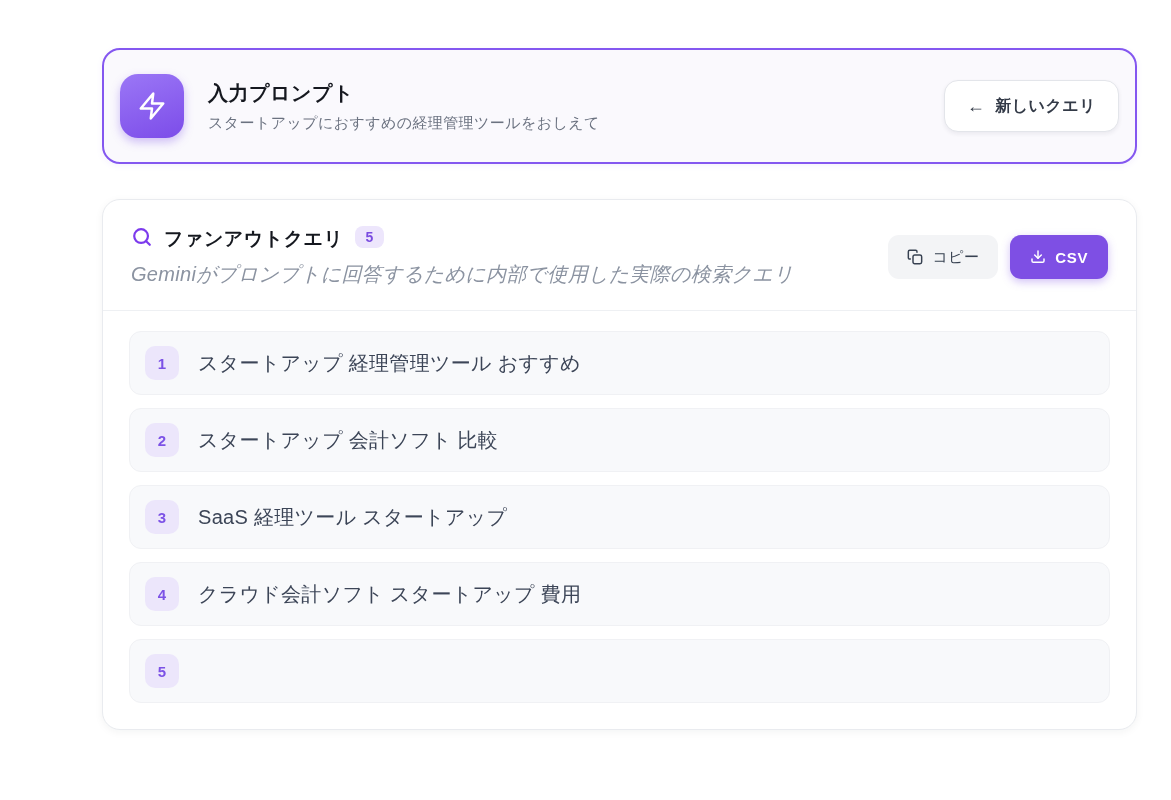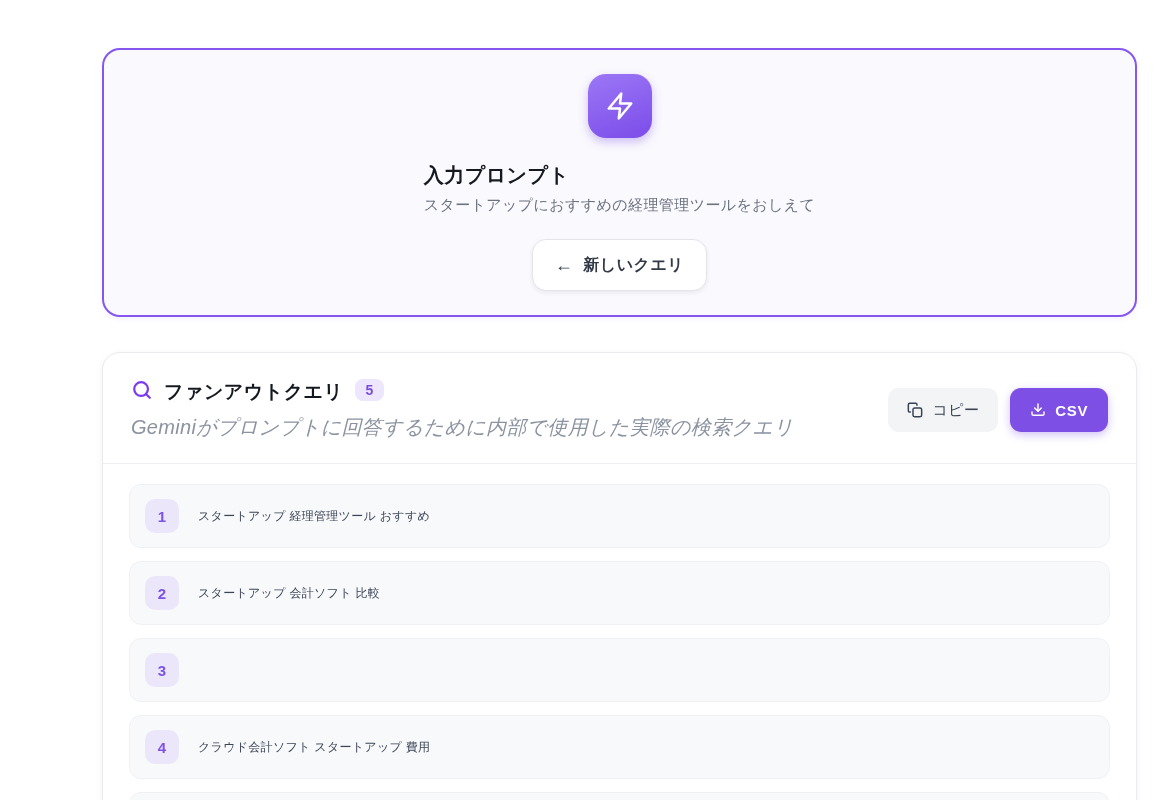--- a/index.html
+++ b/index.html
@@ -12,26 +12,25 @@
   .container {
     width: 1035px;
     margin: 48px 0 0 102px;
   }
 
   
   .prompt-card {
     border: 2px solid #8457f0;
     background: #faf9fd;
     border-radius: 18px;
-    padding: 24px 28px;
+    padding: 24px 16px;
     display: flex;
     align-items: center;
     gap: 24px;
     box-shadow: 0 2px 6px rgba(130, 90, 240, 0.08);
-    flex-direction: column;
   }
   .bolt-tile {
     width: 64px; height: 64px;
     flex: 0 0 64px;
     border-radius: 18px;
     background: linear-gradient(160deg, #9b77f6 0%, #7c4ce9 100%);
     display: flex; align-items: center; justify-content: center;
     box-shadow: 0 4px 10px rgba(124, 76, 233, 0.35);
   }
   .prompt-texts { flex: 1 1 auto; min-width: 0; }
@@ -136,21 +135,21 @@
   }
   .query-num {
     width: 34px; height: 34px; flex: 0 0 34px;
     border-radius: 10px;
     background: #ece6fb;
     color: #7c52e6;
     font-size: 15px; font-weight: bold;
     display: flex; align-items: center; justify-content: center;
   }
   .query-text {
-    font-size: 12px; color: #3c4557;
+    font-size: 20px; color: #3c4557;
     letter-spacing: 0.3px;
   }
   svg { display: block; }
 </style>
 </head>
 <body>
 
 <div class="container">
 
   <section class="prompt-card">
@@ -211,20 +210,21 @@
       <div class="query-item">
         <span class="query-num">1</span>
         <span class="query-text">スタートアップ 経理管理ツール おすすめ</span>
       </div>
       <div class="query-item">
         <span class="query-num">2</span>
         <span class="query-text">スタートアップ 会計ソフト 比較</span>
       </div>
       <div class="query-item">
         <span class="query-num">3</span>
+        <span class="query-text">SaaS 経理ツール スタートアップ</span>
       </div>
       <div class="query-item">
         <span class="query-num">4</span>
         <span class="query-text">クラウド会計ソフト スタートアップ 費用</span>
       </div>
       <div class="query-item">
         <span class="query-num">5</span>
       </div>
     </div>
   </section>

